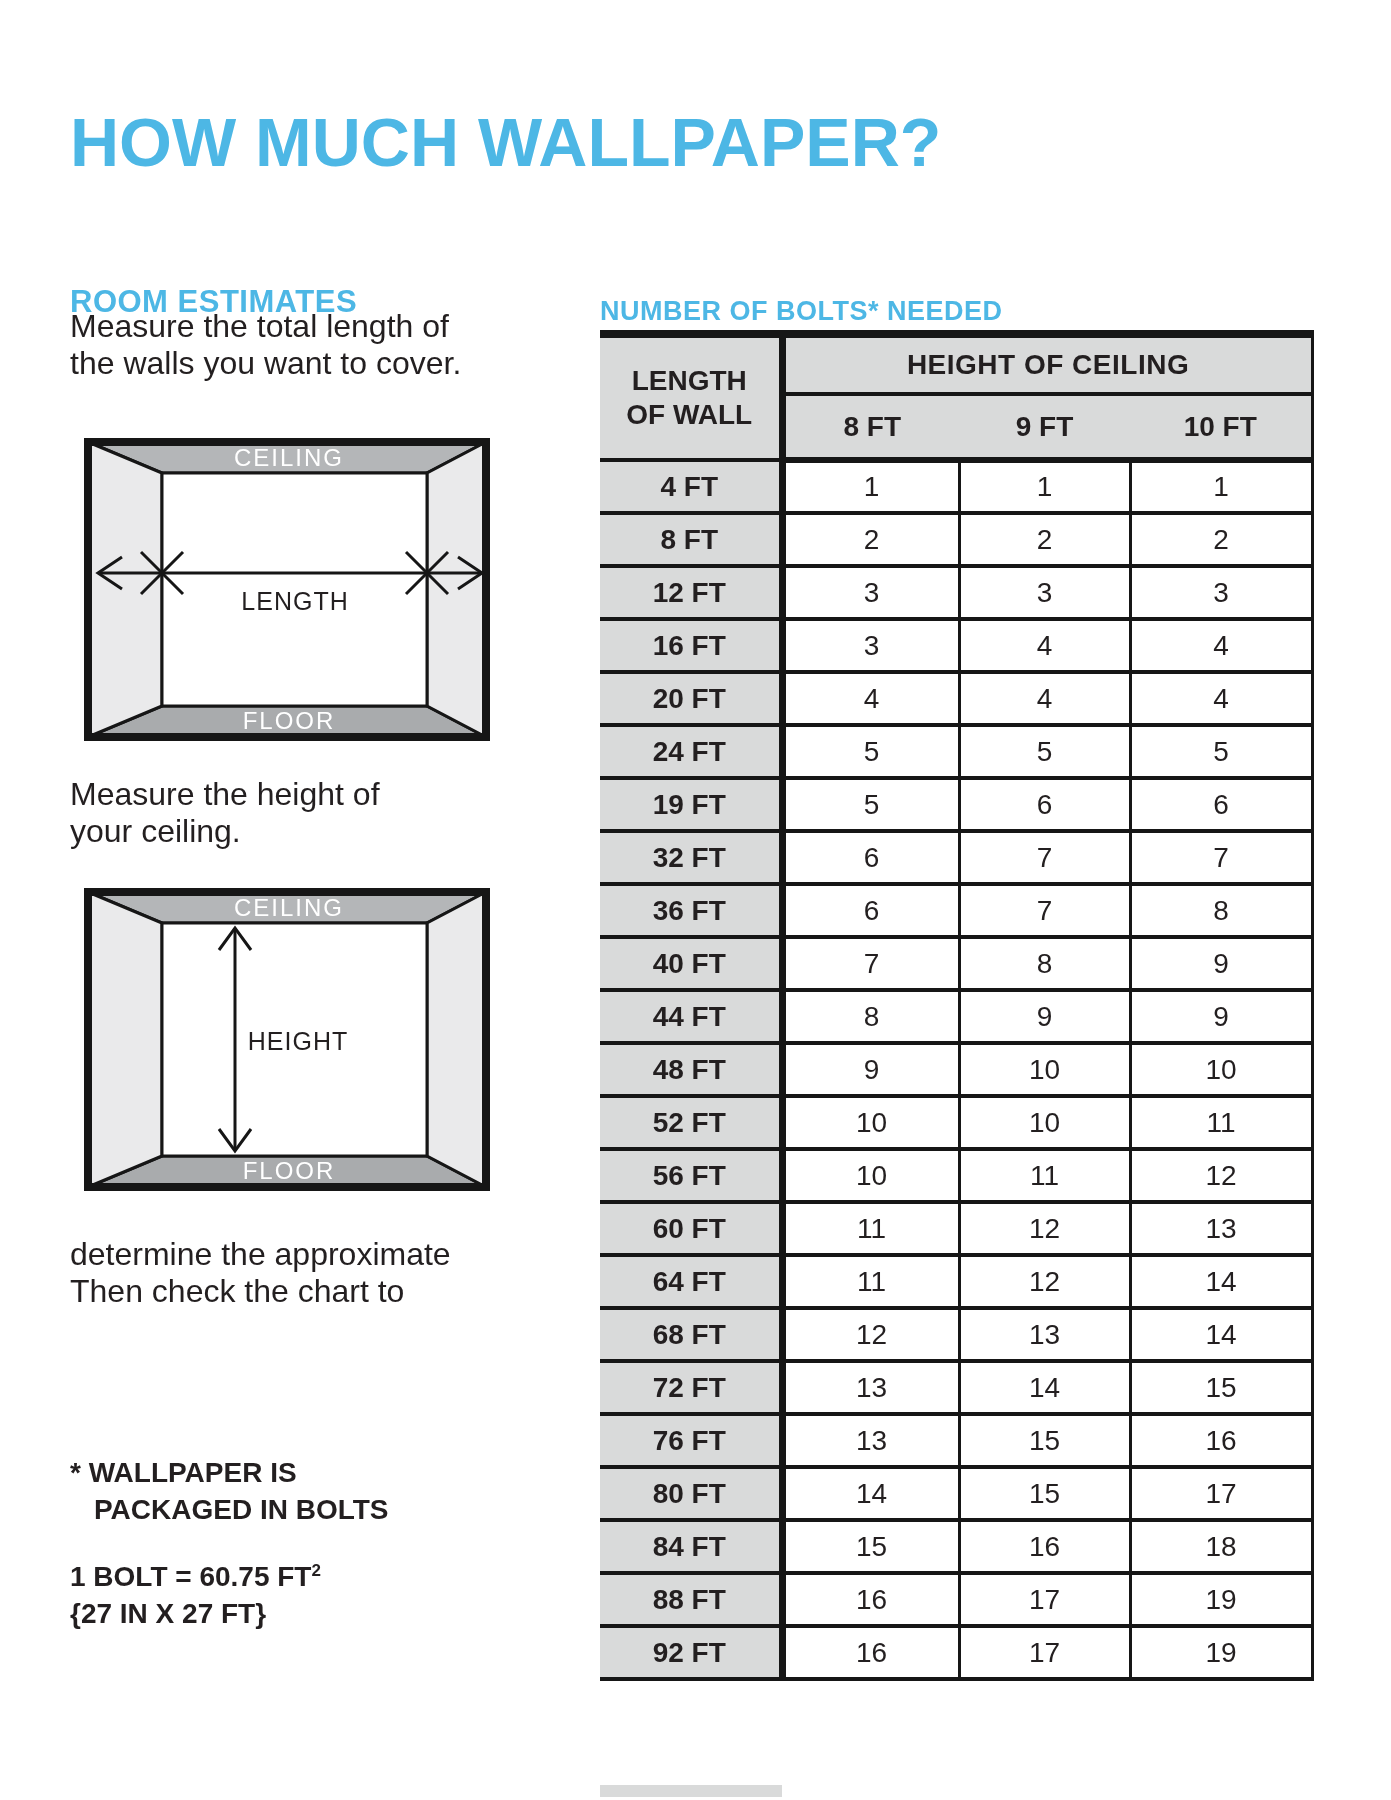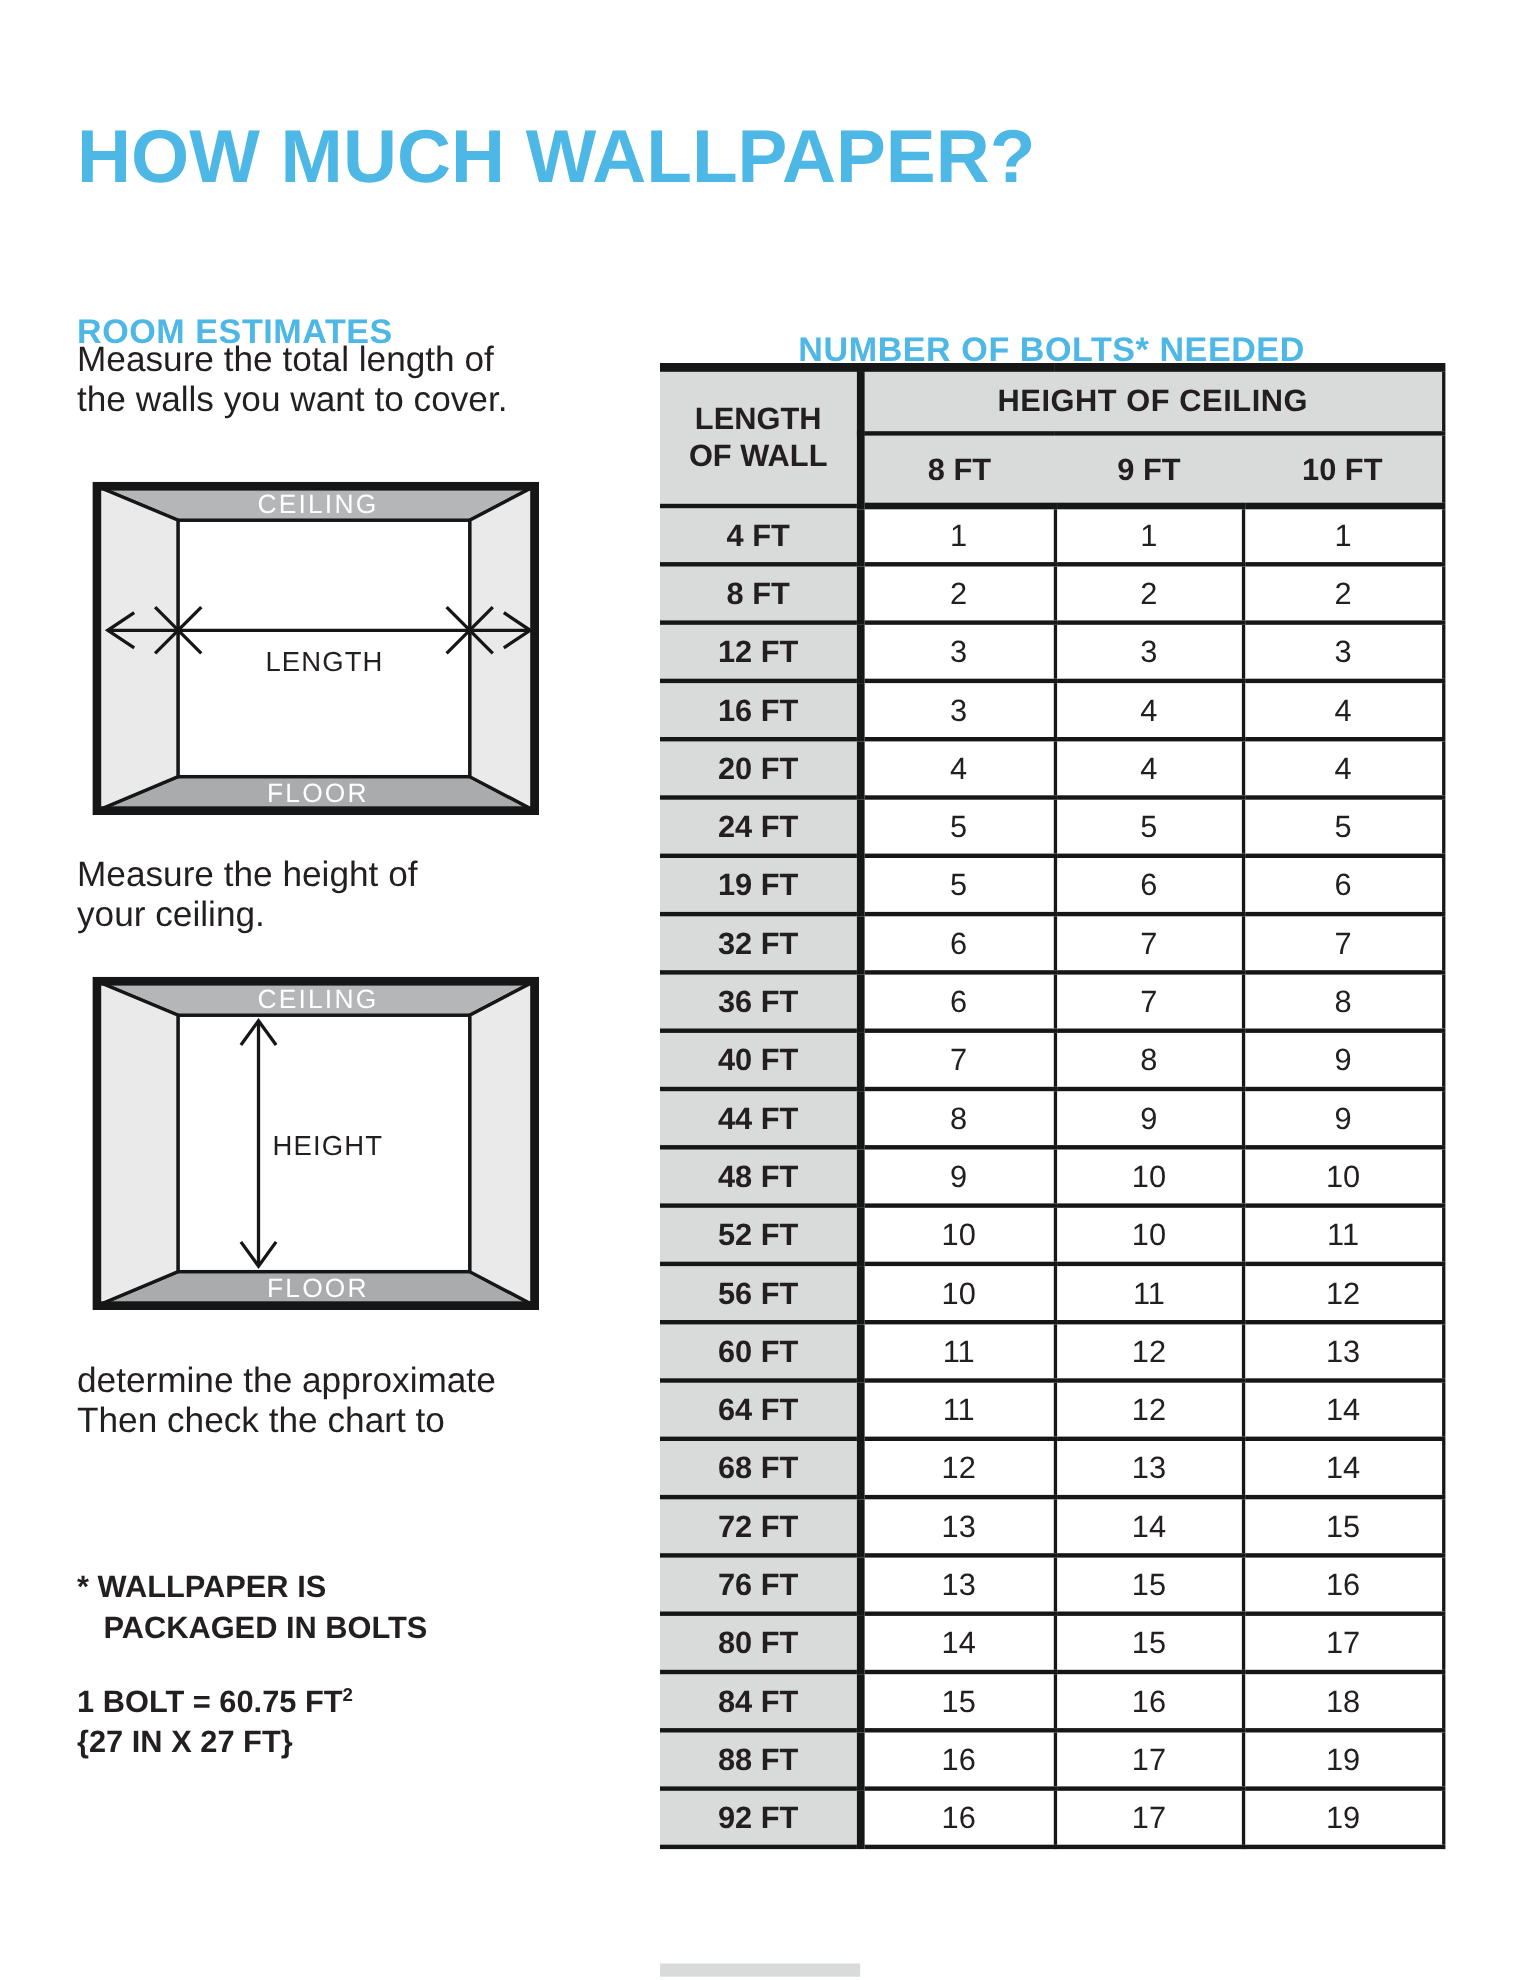--- a/index.html
+++ b/index.html
@@ -36,29 +36,29 @@
   #diagram-length { top: 438px; }
   #diagram-height { top: 888px; }
 
   .fill-ceiling { fill: var(--ceiling-gray, #b4b6b8); }
   .fill-floor   { fill: var(--floor-gray, #a9abad); }
   .fill-wall    { fill: var(--wall-gray, #eaeaeb); }
   .diagram-stroke { stroke: var(--line-black, #161616); stroke-width: 3; }
   .room-label { font-family: "Liberation Sans", sans-serif; font-size: 24px; letter-spacing: 2px; fill: #ffffff; }
   .dim-label  { font-family: "Liberation Sans", sans-serif; font-size: 25px; letter-spacing: 1px; fill: var(--text-black, #231f20); }
 
-  .note { position: absolute; left: 70px; font-size: 28px; font-weight: bold; line-height: 37px; }
+  .note { position: absolute; left: 70px; font-size: 28px; font-weight: bold; line-height: 37px; margin-top: 30px; }
   #note-packaging { top: 1424px; }
   #note-packaging .indent { padding-left: 24px; }
   #note-size { top: 1522px; }
   .note sup { font-size: 17px; vertical-align: 10px; }
 
   .table-heading {
     position: absolute; left: 600px; top: 274px; width: 712px;
-    text-align: center; font-size: 31px; font-weight: bold;
+    text-align: left; font-size: 27px; font-weight: bold;
     color: var(--accent-cyan, #4db7e5); letter-spacing: 0.5px;
   }
 
   .bolts-table {
     position: absolute; left: 600px; top: 330px; width: 712px;
     border-collapse: collapse; table-layout: fixed;
     border-top: 8px solid var(--line-black, #161616);
     border-bottom: 4px solid var(--line-black, #161616);
     border-right: 3px solid var(--line-black, #161616);
   }

